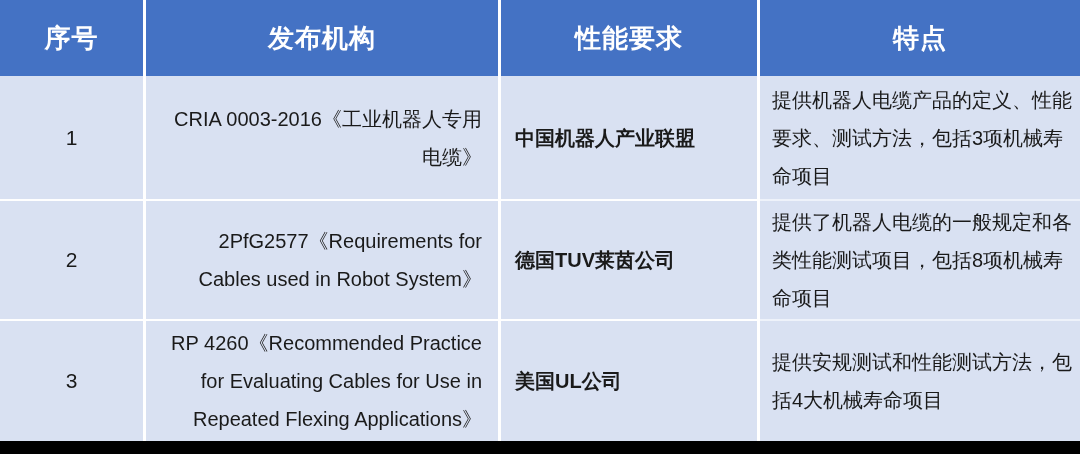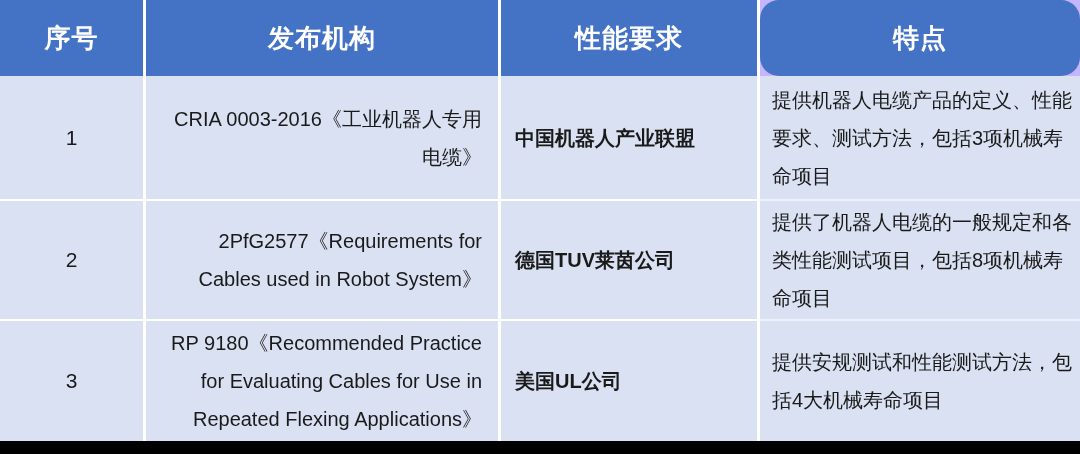--- a/index.html
+++ b/index.html
@@ -37,21 +37,20 @@
     letter-spacing: 1px;
     text-align: center;
     vertical-align: middle;
     height: 76px;
     padding: 0;
     border-right: 3px solid #ffffff;
     box-sizing: border-box;
   }
   thead tr th:last-child {
     border-right: none;
-    border-radius: 19px;
   }
 
   
   tbody td {
     background: #d9e1f2;
     color: #1a1a1a;
     font-size: 20px;
     line-height: 38px;
     padding: 0 16px;
     border-right: 3px solid #ffffff;
@@ -147,21 +146,21 @@
 
       <tr class="row-2">
         <td class="cell-no">2</td>
         <td class="cell-name">2PfG2577《Requirements for Cables used in Robot System》</td>
         <td class="cell-org">德国TUV莱茵公司</td>
         <td class="cell-feat">提供了机器人电缆的一般规定和各类性能测试项目，包括8项机械寿命项目</td>
       </tr>
 
       <tr class="row-3">
         <td class="cell-no">3</td>
-        <td class="cell-name">RP 9180《Recommended Practice for Evaluating Cables for Use in Repeated Flexing Applications》</td>
+        <td class="cell-name">RP 4260《Recommended Practice for Evaluating Cables for Use in Repeated Flexing Applications》</td>
         <td class="cell-org">美国UL公司</td>
         <td class="cell-feat">提供安规测试和性能测试方法，包括4大机械寿命项目</td>
       </tr>
     </tbody>
   </table>
 
   <div id="bottom-bar"></div>
 
 </div>
 

